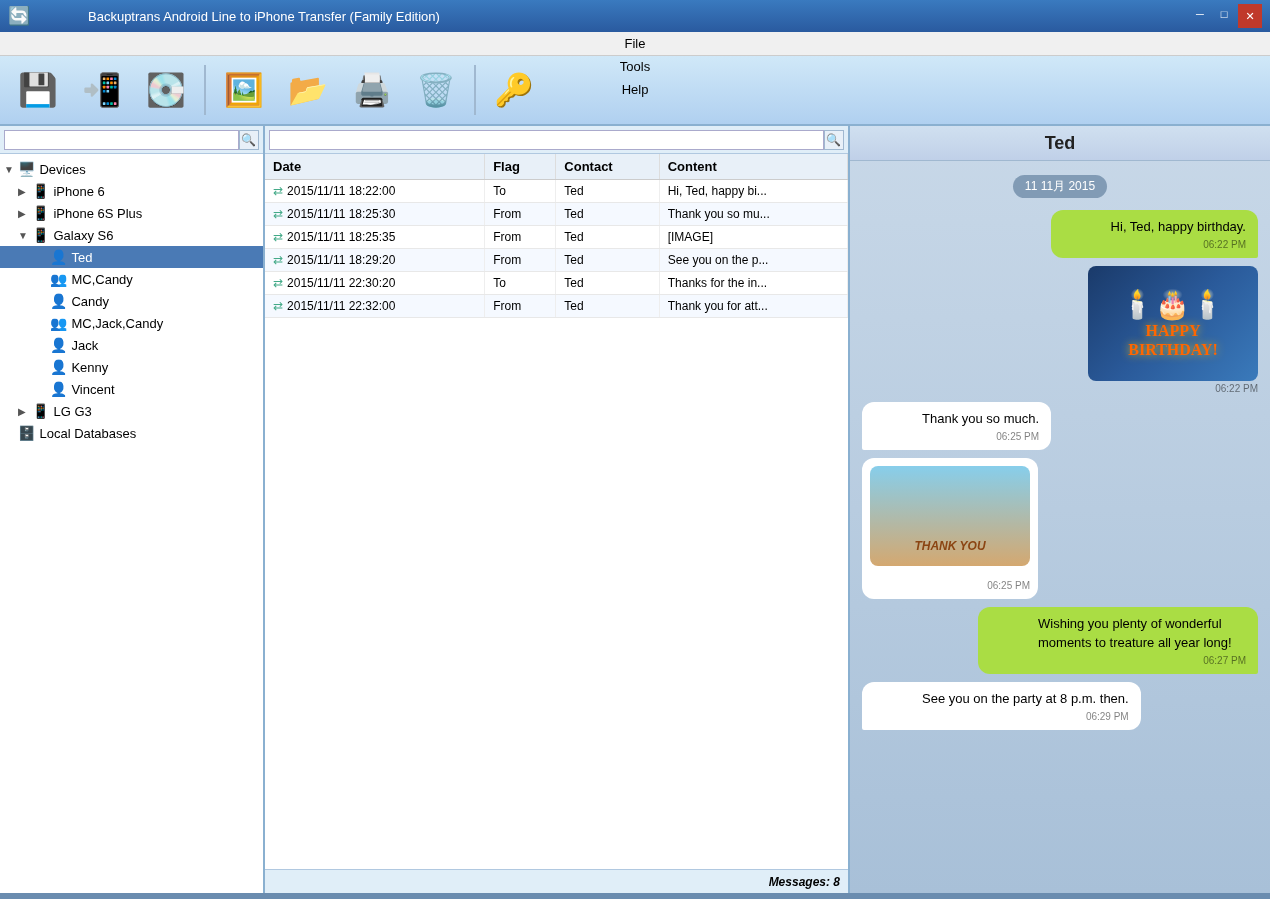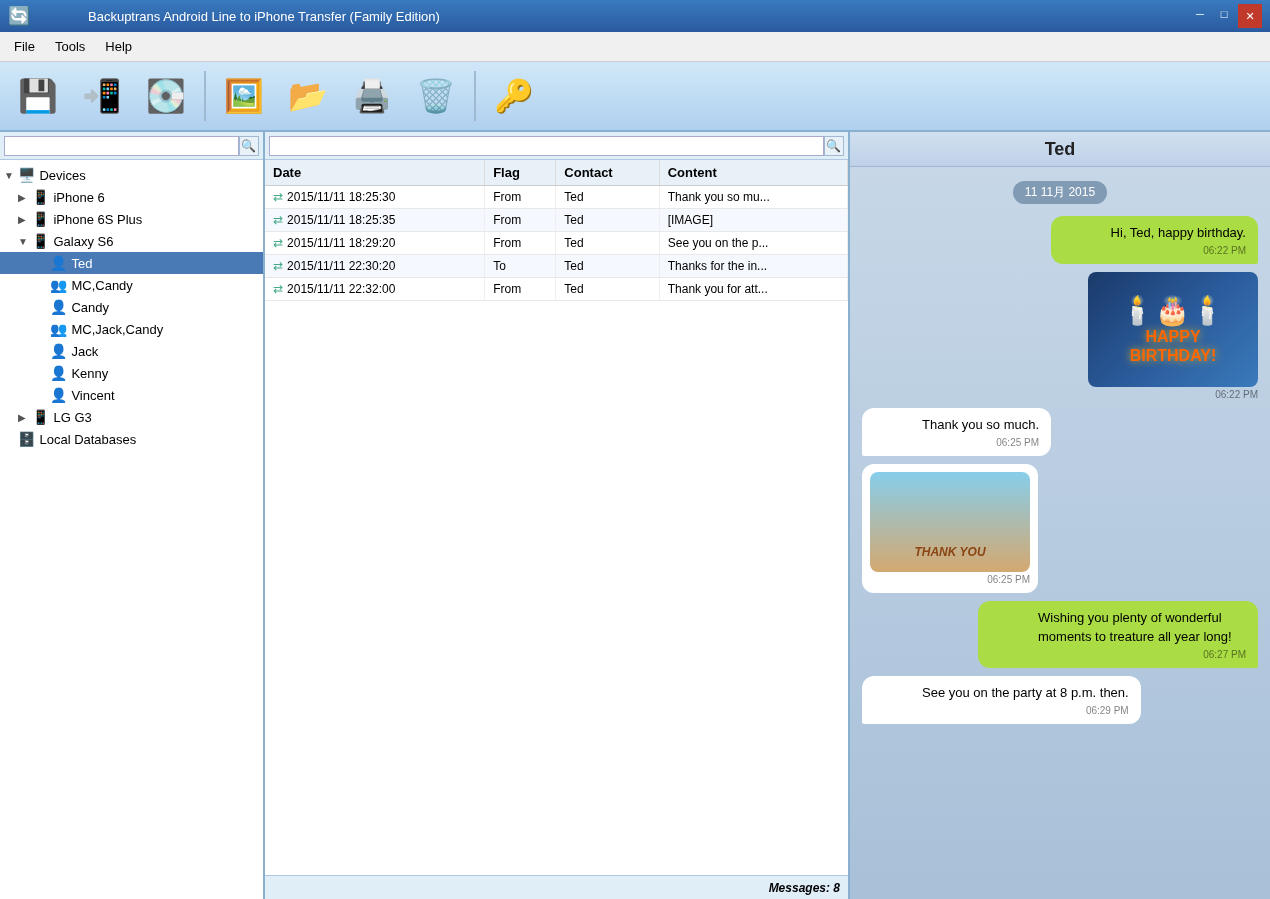--- a/index.html
+++ b/index.html
@@ -20,26 +20,27 @@
     .title-btn {
       width: 20px; height: 20px;
       display: flex; align-items: center; justify-content: center;
       font-size: 11px; color: white; cursor: pointer;
       background: none; border: none;
     }
     .title-btn.close { background: #c0392b; width: 24px; height: 24px; }
 
     
     .menu-bar {
-      height: 30px;
+      height: 24px;
       background: #f0f0f0;
       display: flex;
       align-items: center;
       padding: 0 4px;
       border-bottom: 1px solid #ccc;
+      flex-direction: column;
     }
     .menu-item {
       padding: 4px 10px;
       cursor: pointer;
       font-size: 13px;
     }
 
     
     .toolbar {
       height: 70px;
@@ -247,21 +248,21 @@
       justify-content: center;
       position: relative;
       overflow: hidden;
     }
     .hb-text {
       color: #ff6600;
       font-weight: bold;
       font-size: 16px;
       text-align: center;
       text-shadow: 0 0 8px rgba(255,200,0,0.8);
-      font-family: Liberation Sans, sans-serif;
+      font-family: Liberation Serif, serif;
       line-height: 1.2;
     }
     .thank-you-img {
       width: 160px;
       height: 100px;
       border-radius: 8px;
       background: linear-gradient(to bottom, #87ceeb, #d4a870);
       display: flex;
       align-items: flex-end;
       justify-content: center;
@@ -423,20 +424,26 @@
       <table class="message-table">
         <thead>
           <tr>
             <th>Date</th>
             <th>Flag</th>
             <th>Contact</th>
             <th>Content</th>
           </tr>
         </thead>
         <tbody id="messages-tbody">
+        <tr>
+    <td><span style="margin-right:4px; color: #4a8;">⇄</span>2015/11/11 18:22:00</td>
+    <td>To</td>
+    <td>Ted</td>
+    <td>Hi, Ted, happy bi...</td>
+  </tr>
             <tr>
     <td><span style="margin-right:4px; color: #4a8;">⇄</span>2015/11/11 18:25:30</td>
     <td>From</td>
     <td>Ted</td>
     <td>Thank you so mu...</td>
   </tr>
             <tr>
     <td><span style="margin-right:4px; color: #4a8;">⇄</span>2015/11/11 18:25:35</td>
     <td>From</td>
     <td>Ted</td>
@@ -489,21 +496,21 @@
           </div>
         </div>
         <div class="msg-time" style="color: rgba(0,0,0,0.5); font-size: 10px; margin-top: 2px;">06:22 PM</div>
       </div>
 
       <div class="msg-bubble-left">
         <div class="msg-text">Thank you so much.</div>
         <div class="msg-time msg-time-left">06:25 PM</div>
       </div>
 
-      <div style="align-self: flex-start; display: flex; flex-direction: column; background: white; border-radius: 12px; padding: 8px;">
+      <div style="align-self: flex-start; display: flex; flex-direction: column; background: white; border-radius: 12px; padding: 8px; gap: 12px;">
         <div class="thank-you-img">
           <div style="font-size:12px; color: #8B4513; font-weight:bold; font-style: italic; padding-bottom: 5px;">THANK YOU</div>
         </div>
         <div class="msg-time" style="color: rgba(0,0,0,0.5); font-size: 10px; margin-top: 2px;">06:25 PM</div>
       </div>
 
       <div class="msg-bubble-right">
         <div class="msg-text">Wishing you plenty of wonderful moments to treature all year long!</div>
         <div class="msg-time msg-time-right">06:27 PM</div>
       </div>

